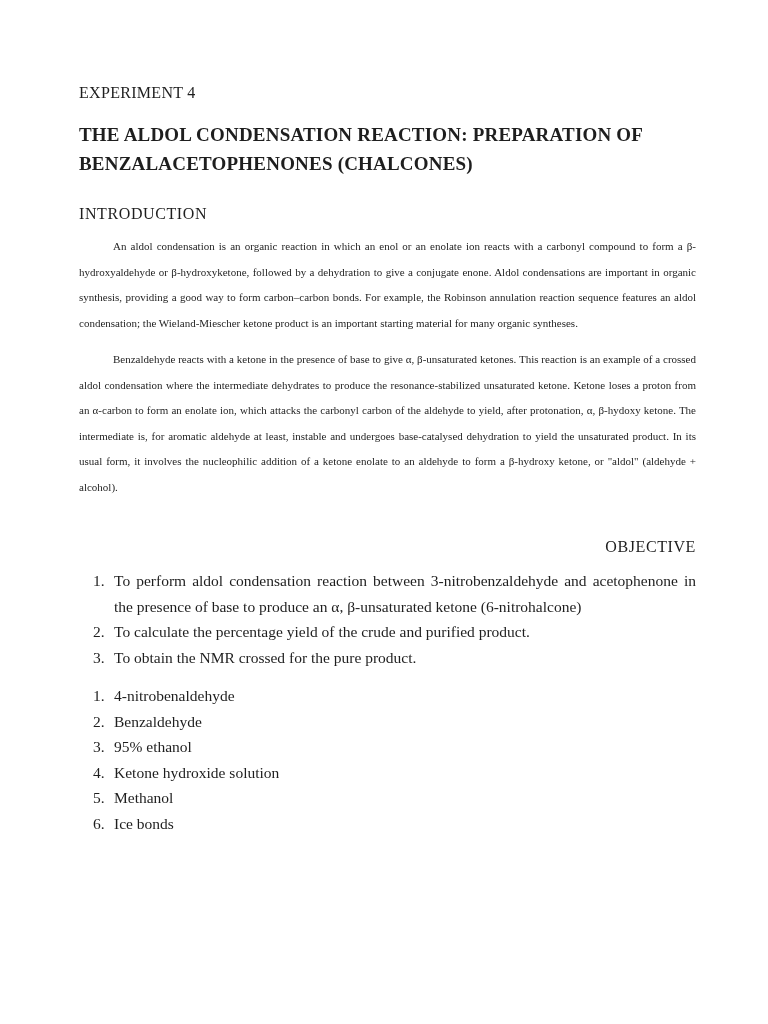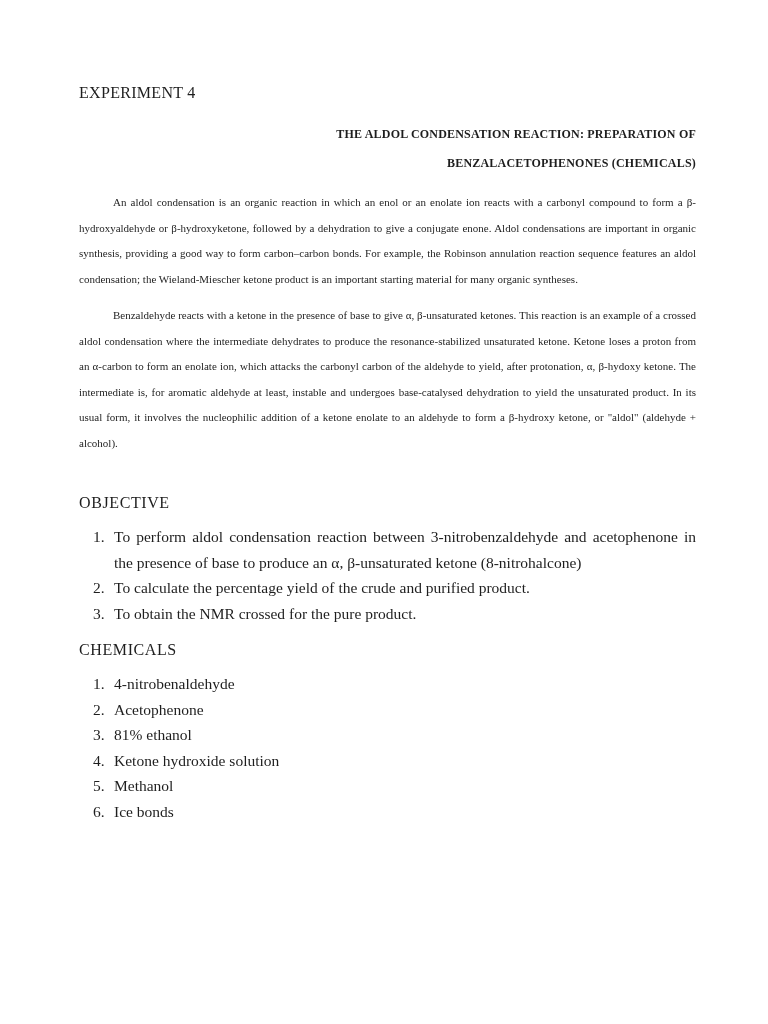--- a/index.html
+++ b/index.html
@@ -18,33 +18,33 @@
     box-sizing: border-box;
     padding: 85px 72px 0 79px;
   }
   .experiment-label {
     font-size: 16px;
     line-height: 16px;
     letter-spacing: 0.3px;
   }
   .doc-title {
     margin-top: 19px;
-    text-align: right;
+    text-align: left;
     font-weight: bold;
-    font-size: 12px;
+    font-size: 19px;
     line-height: 29px;
     letter-spacing: 0.2px;
   }
   .section-heading {
     font-size: 16px;
     line-height: 16px;
     letter-spacing: 0.6px;
   }
   .heading-introduction { margin-top: 28px; }
-  .heading-objective   { margin-top: 39px; }
+  .heading-objective   { margin-top: 39px; text-align: right; }
   .heading-chemicals   { margin-top: 16px; }
   .body-para {
     margin: 0;
     font-size: 11px;
     line-height: 25.5px;
     text-align: justify;
     text-indent: 34px;
   }
   .para-1 { margin-top: 12px; }
   .para-2 { margin-top: 11px; }
@@ -64,59 +64,59 @@
 </style>
 </head>
 <body>
 
 <div class="page">
 
   <div class="experiment-label">EXPERIMENT 4</div>
 
   <div class="doc-title">
     <div>THE ALDOL CONDENSATION REACTION: PREPARATION OF</div>
-    <div>BENZALACETOPHENONES (CHEMICALS)</div>
+    <div>BENZALACETOPHENONES (CHALCONES)</div>
   </div>
 
+  <div class="section-heading heading-introduction">INTRODUCTION</div>
 
   <p class="body-para para-1">An aldol condensation is an organic reaction in which an enol or an enolate ion reacts with a carbonyl compound to form a β-hydroxyaldehyde or β-hydroxyketone, followed by a dehydration to give a conjugate enone. Aldol condensations are important in organic synthesis, providing a good way to form carbon–carbon bonds. For example, the Robinson annulation reaction sequence features an aldol condensation; the Wieland-Miescher ketone product is an important starting material for many organic syntheses.</p>
 
   <p class="body-para para-2">Benzaldehyde reacts with a ketone in the presence of base to give α, β-unsaturated ketones. This reaction is an example of a crossed aldol condensation where the intermediate dehydrates to produce the resonance-stabilized unsaturated ketone. Ketone loses a proton from an α-carbon to form an enolate ion, which attacks the carbonyl carbon of the aldehyde to yield, after protonation, α, β-hydoxy ketone. The intermediate is, for aromatic aldehyde at least, instable and undergoes base-catalysed dehydration to yield the unsaturated product. In its usual form, it involves the nucleophilic addition of a ketone enolate to an aldehyde to form a β-hydroxy ketone, or "aldol" (aldehyde + alcohol).</p>
 
   <div class="section-heading heading-objective">OBJECTIVE</div>
 
   <div class="olist olist-justify">
     <div class="oli">
       <span class="num">1.</span>
-      <span class="txt">To perform aldol condensation reaction between 3-nitrobenzaldehyde and acetophenone in the presence of base to produce an α, β-unsaturated ketone (8-nitrohalcone)</span>
+      <span class="txt">To perform aldol condensation reaction between 3-nitrobenzaldehyde and acetophenone in the presence of base to produce an α, β-unsaturated ketone (6-nitrohalcone)</span>
     </div>
     <div class="oli">
       <span class="num">2.</span>
       <span class="txt">To calculate the percentage yield of the crude and purified product.</span>
     </div>
     <div class="oli">
       <span class="num">3.</span>
       <span class="txt">To obtain the NMR crossed for the pure product.</span>
     </div>
   </div>
 
-  <div class="section-heading heading-chemicals">CHEMICALS</div>
 
   <div class="olist">
     <div class="oli">
       <span class="num">1.</span>
       <span class="txt">4-nitrobenaldehyde</span>
     </div>
     <div class="oli">
       <span class="num">2.</span>
-      <span class="txt">Acetophenone</span>
+      <span class="txt">Benzaldehyde</span>
     </div>
     <div class="oli">
       <span class="num">3.</span>
-      <span class="txt">81% ethanol</span>
+      <span class="txt">95% ethanol</span>
     </div>
     <div class="oli">
       <span class="num">4.</span>
       <span class="txt">Ketone hydroxide solution</span>
     </div>
     <div class="oli">
       <span class="num">5.</span>
       <span class="txt">Methanol</span>
     </div>
     <div class="oli">

